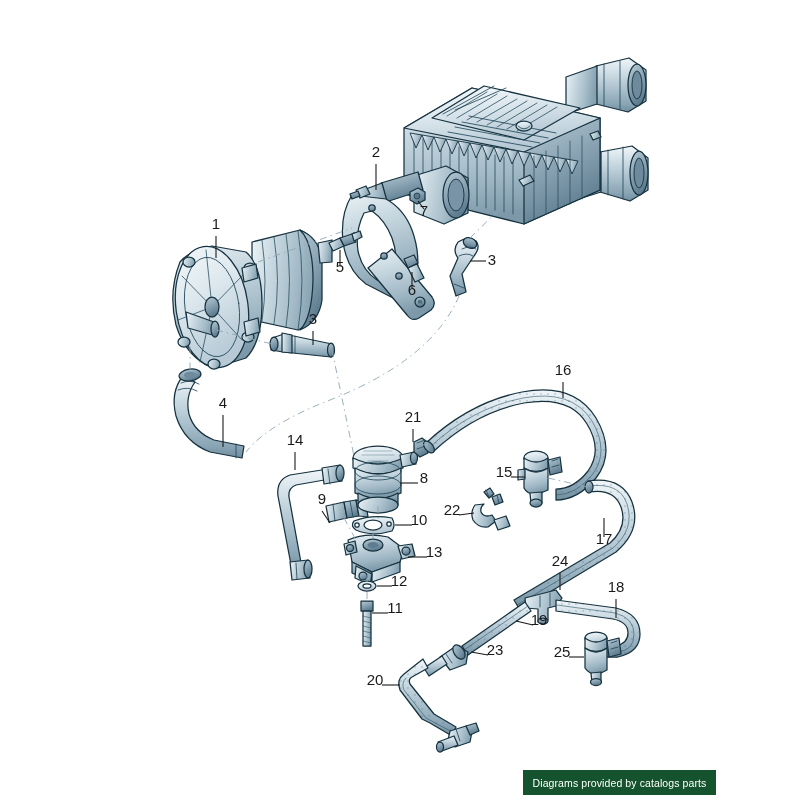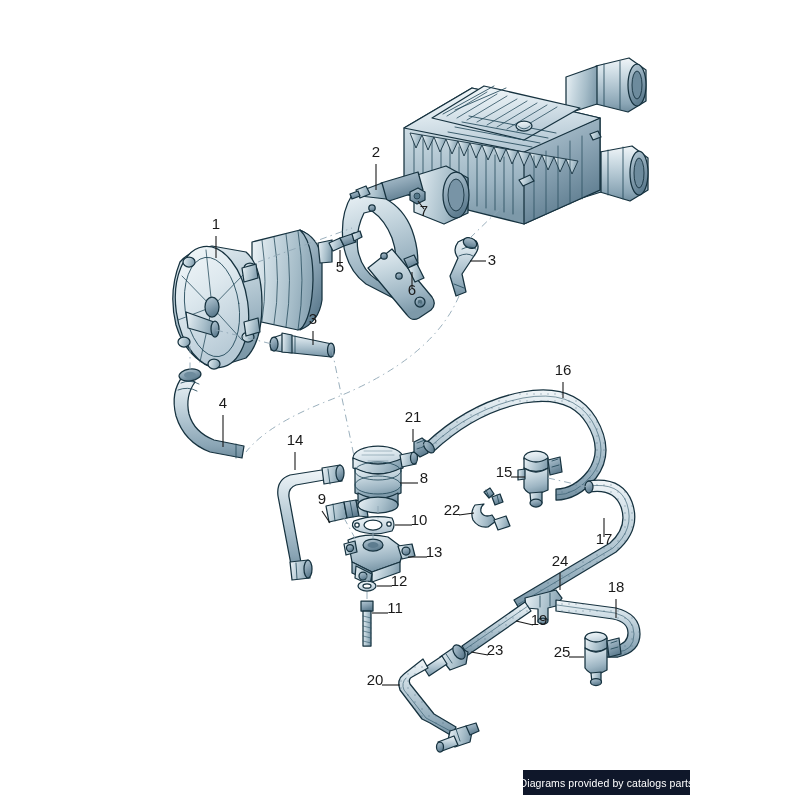--- a/index.html
+++ b/index.html
@@ -58,23 +58,23 @@
   .hair {
     stroke: #2d5568;
     stroke-width: 0.6;
     fill: none;
     stroke-linecap: round;
   }
   #footer-bar {
     position: absolute;
     left: 523px;
     top: 770px;
-    width: 167px;
+    width: 193px;
     height: 25px;
-    background: #0f172a;
+    background: #14532d;
     color: #ffffff;
     font-family: "Liberation Sans", sans-serif;
     font-size: 10.5px;
     display: flex;
     align-items: center;
     justify-content: center;
     letter-spacing: 0.1px;
     white-space: nowrap;
   }
 </style>

